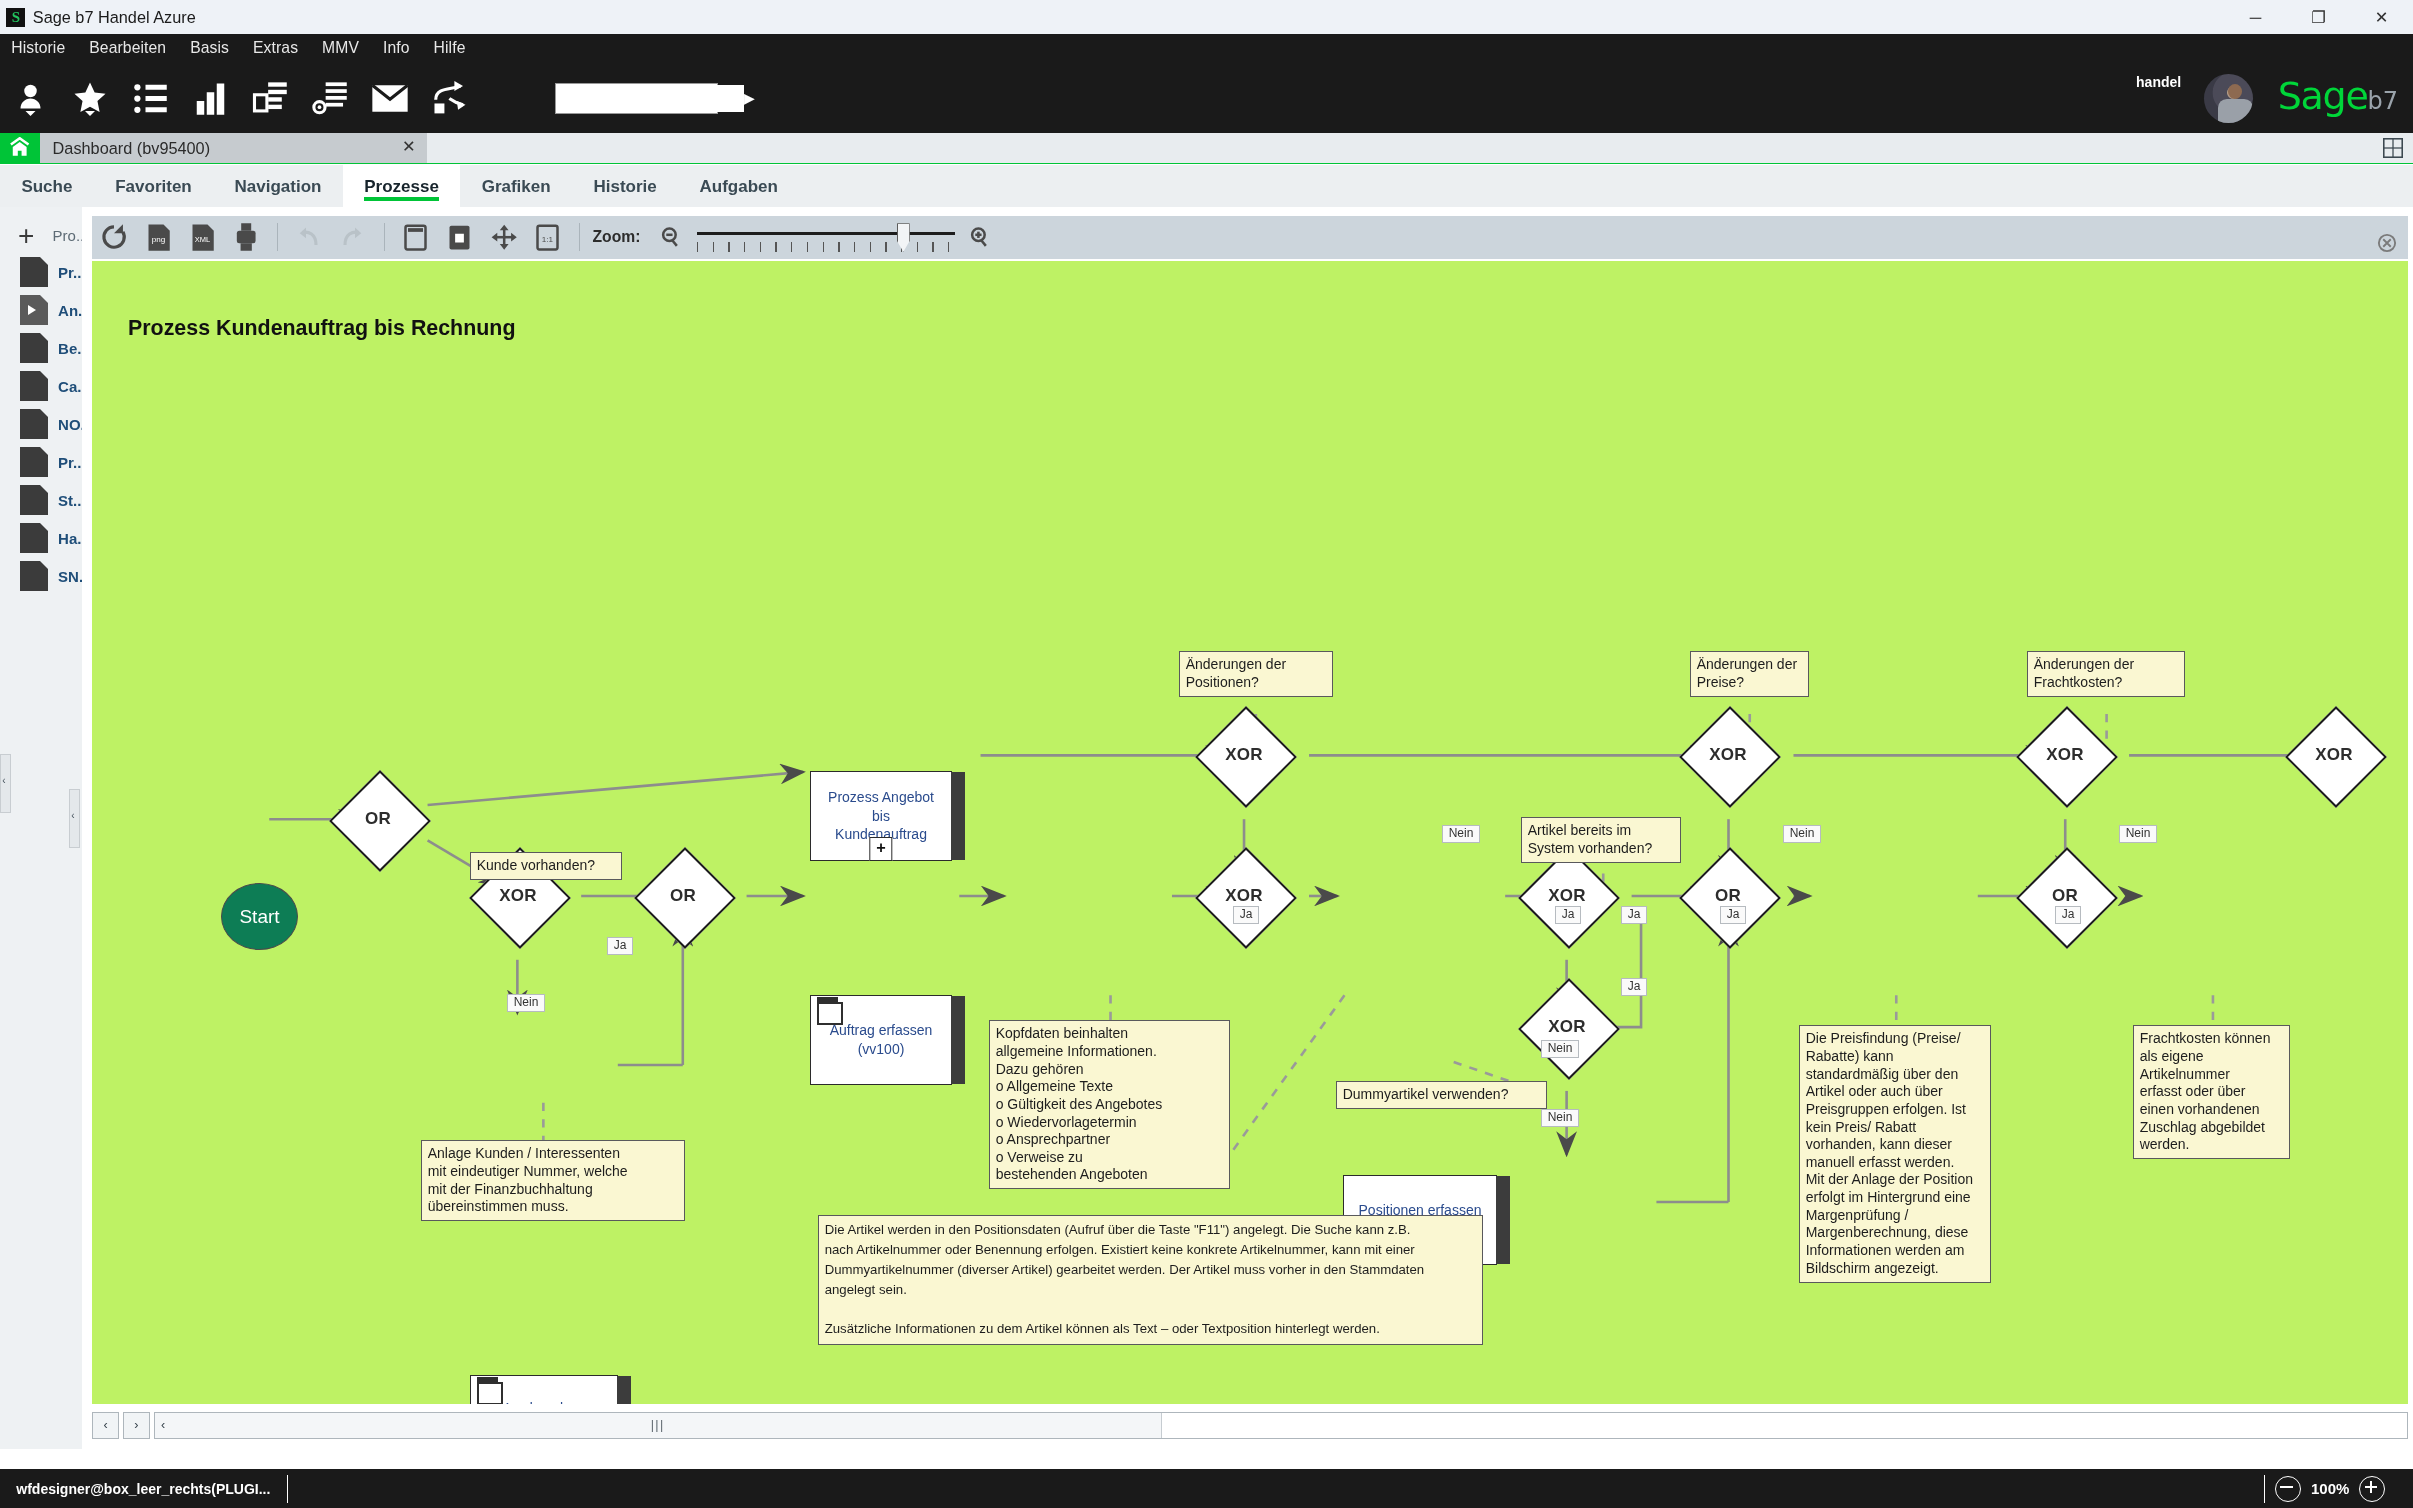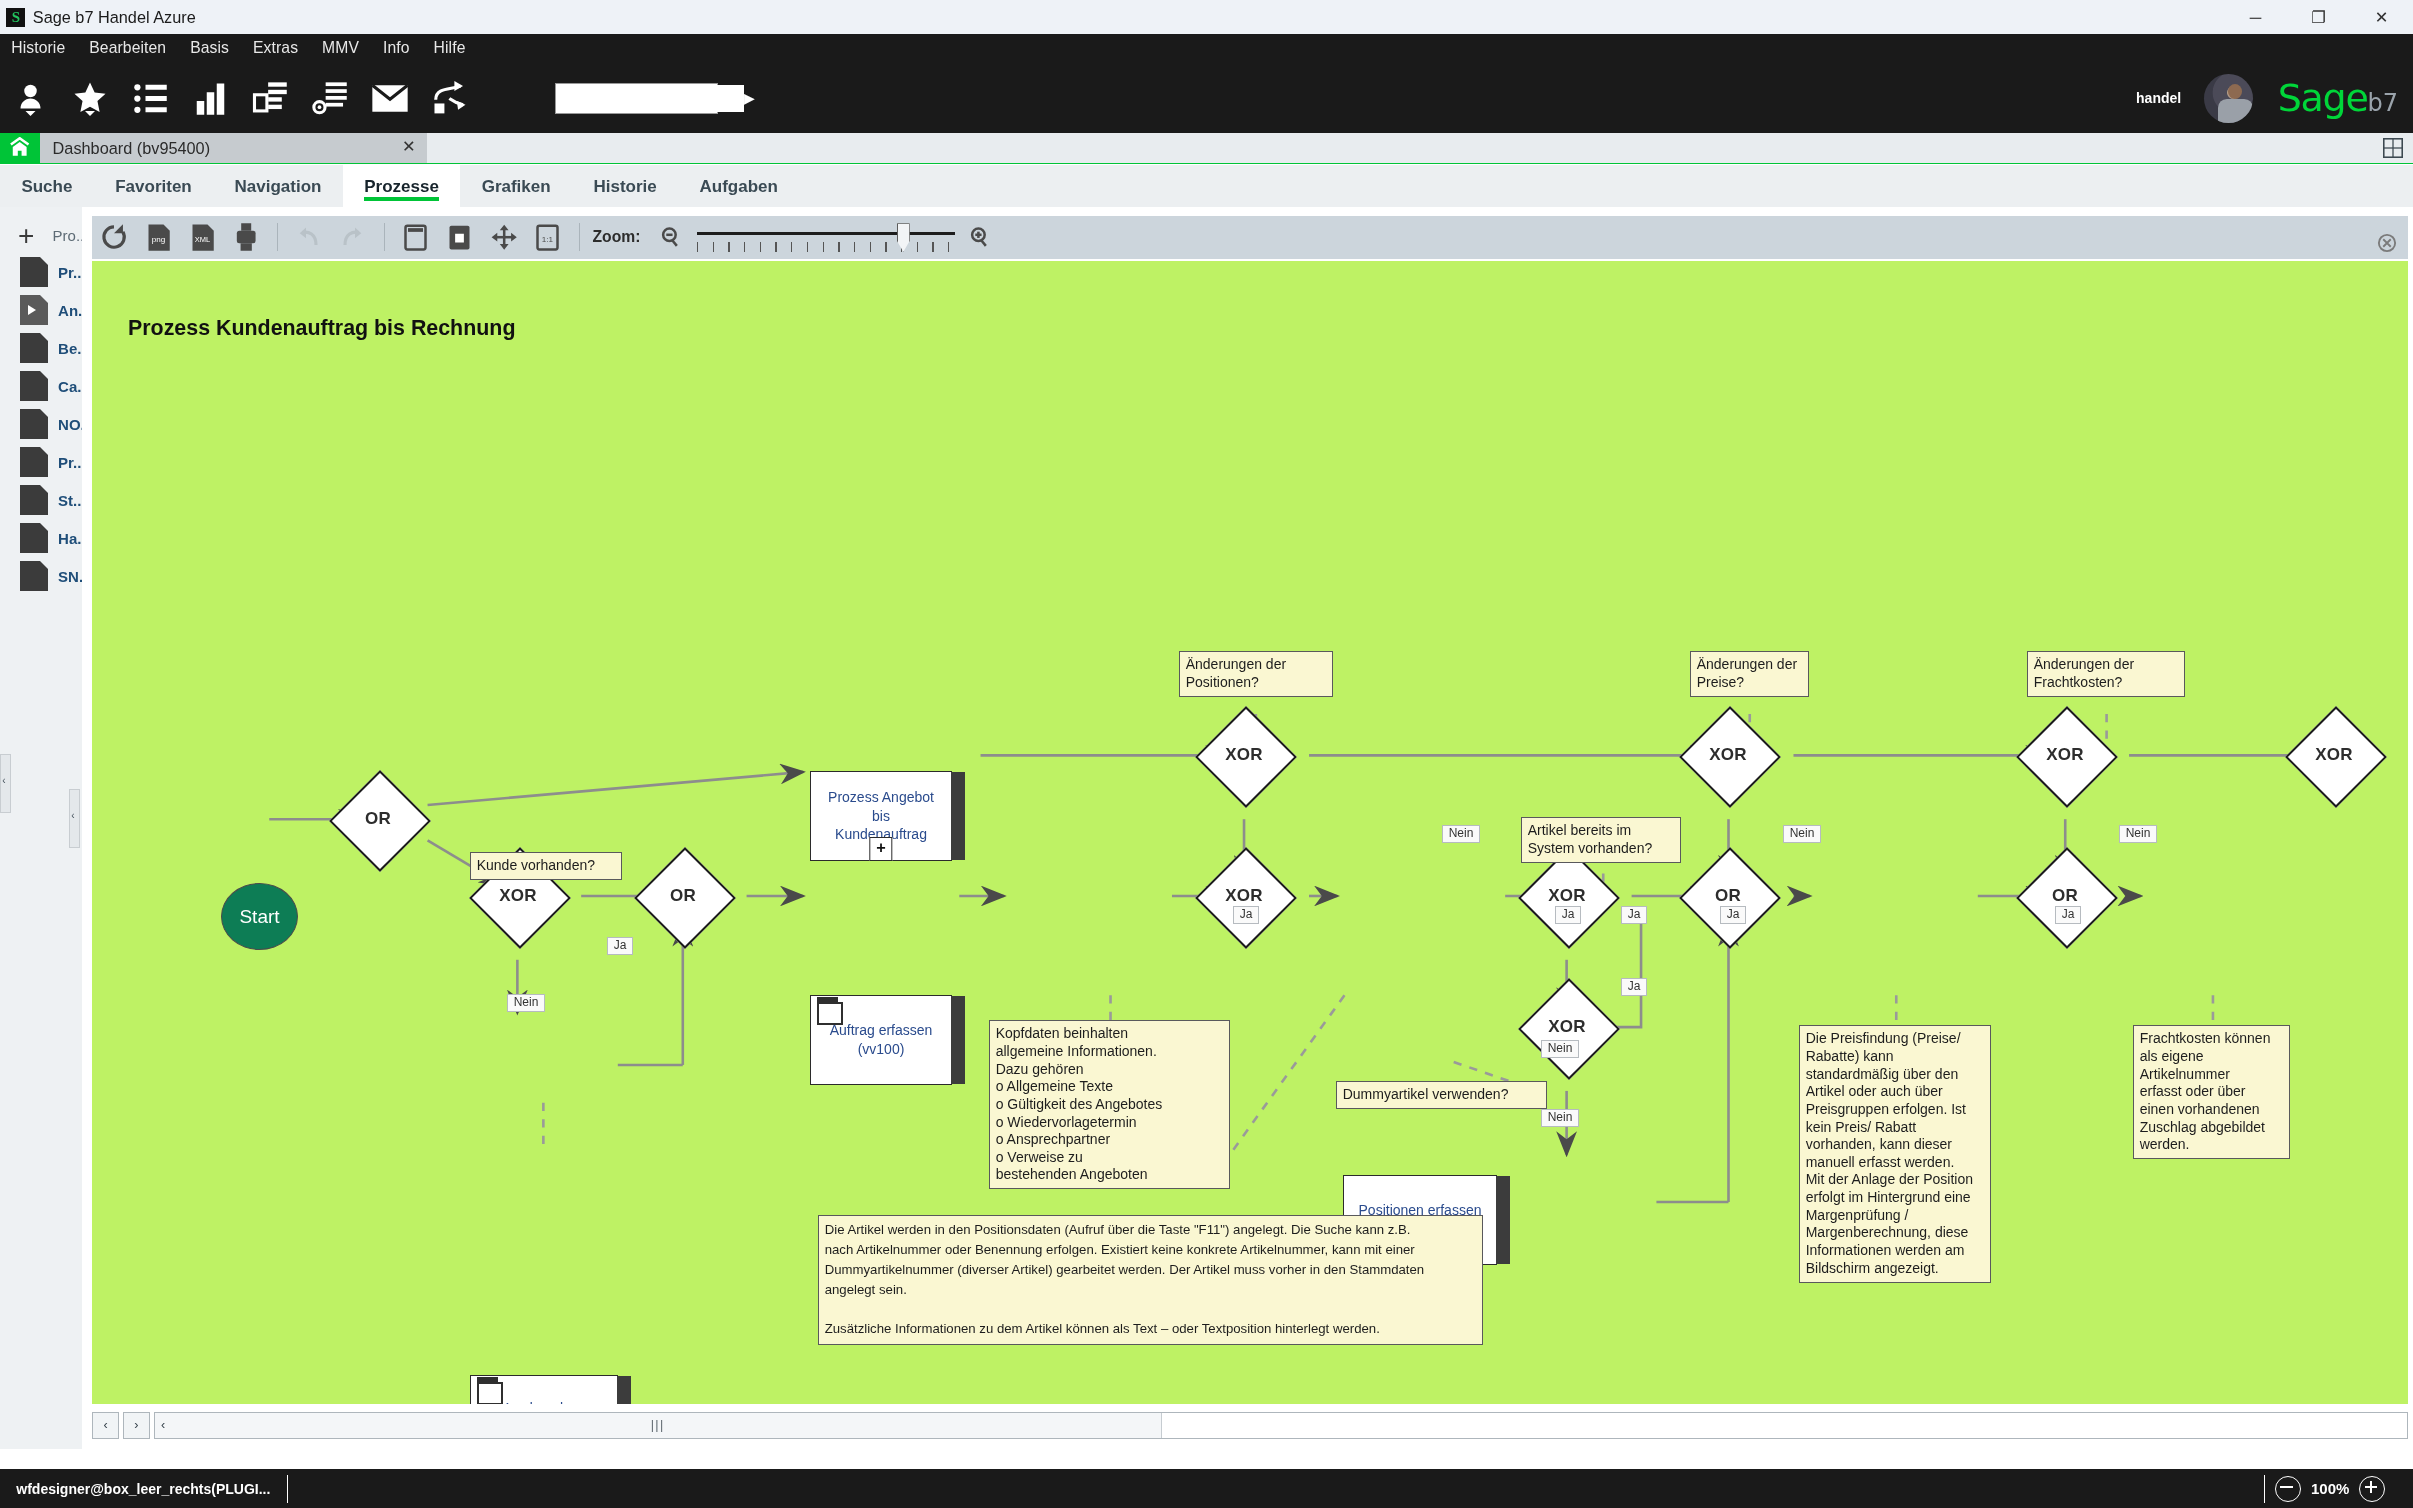--- a/index.html
+++ b/index.html
@@ -45,21 +45,21 @@
   }
   #icontoolbar .searchbox{
     margin-left:75px;width:161px;height:29px;background:#fff;border:0.6px solid #999;
     display:flex;align-items:center;
   }
   #icontoolbar .searchgo{
     width:25px;height:29px;background:#1a1a1a;color:#fff;display:flex;
     align-items:center;justify-content:center;font-size:14px;
   }
   #userarea{
-    margin-left:auto;display:flex;align-items:center;padding-right:15px;
+    margin-left:auto;display:flex;padding-right:15px;
   }
   #userarea .uname{color:#fff;font-size:14px;font-weight:bold;margin-right:22.6px;}
   #userarea .avatar{
     width:49px;height:49px;border-radius:50%;
     background:radial-gradient(circle at 60% 38%, #b09a86 0 14%, #4b4a58 16% 48%, #3a3a46 50%);
     overflow:hidden;position:relative;margin-right:25px;
   }
   #userarea .avatar .head{
     position:absolute;left:24px;top:10px;width:14px;height:15px;border-radius:50%;background:#8d6a51;
   }
@@ -704,20 +704,24 @@
 
       <div class="note" style="left:378px;top:591px;width:152px;height:auto;">Kunde vorhanden?</div>
       <div class="note" style="left:1087px;top:390px;width:154px;">Änderungen der
 Positionen?</div>
       <div class="note" style="left:1598px;top:390px;width:119px;">Änderungen der
 Preise?</div>
       <div class="note" style="left:1935px;top:390px;width:158px;">Änderungen der
 Frachtkosten?</div>
       <div class="note" style="left:1429px;top:556px;width:160px;">Artikel bereits im
 System vorhanden?</div>
+      <div class="note" style="left:329px;top:879px;width:264px;">Anlage Kunden / Interessenten
+mit eindeutiger Nummer, welche
+mit der Finanzbuchhaltung
+übereinstimmen muss.</div>
       <div class="note" style="left:897px;top:759px;width:241px;">Kopfdaten beinhalten
 allgemeine Informationen.
 Dazu gehören
 o Allgemeine Texte
 o Gültigkeit des Angebotes
 o Wiedervorlagetermin
 o Ansprechpartner
 o Verweise zu
 bestehenden Angeboten</div>
       <div class="note" style="left:1244px;top:820px;width:211px;">Dummyartikel verwenden?</div>

